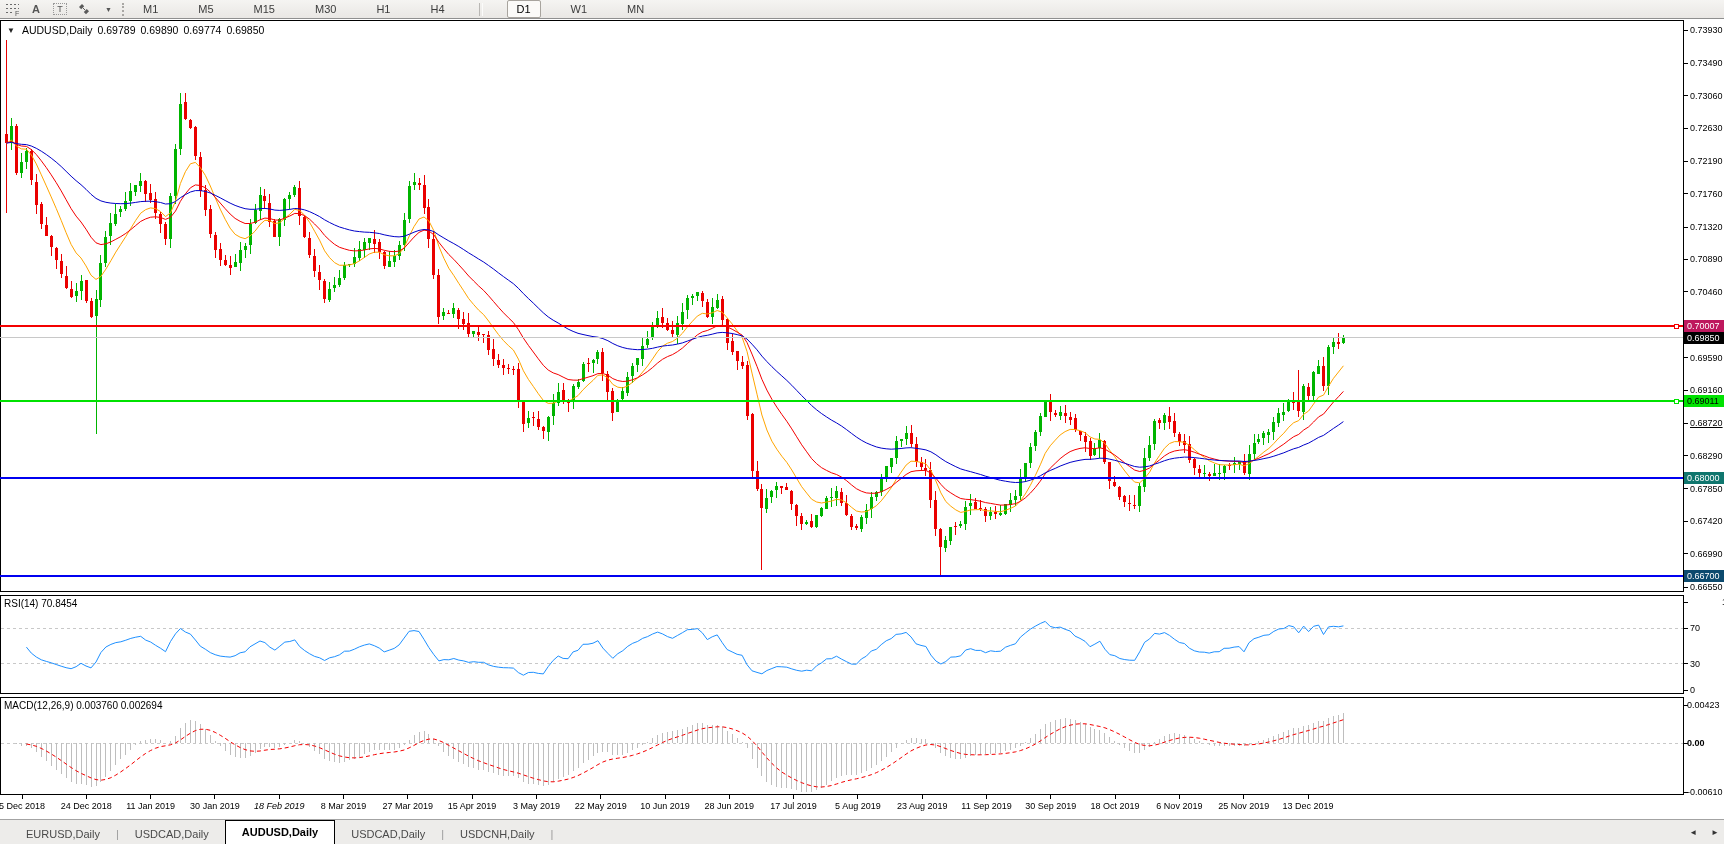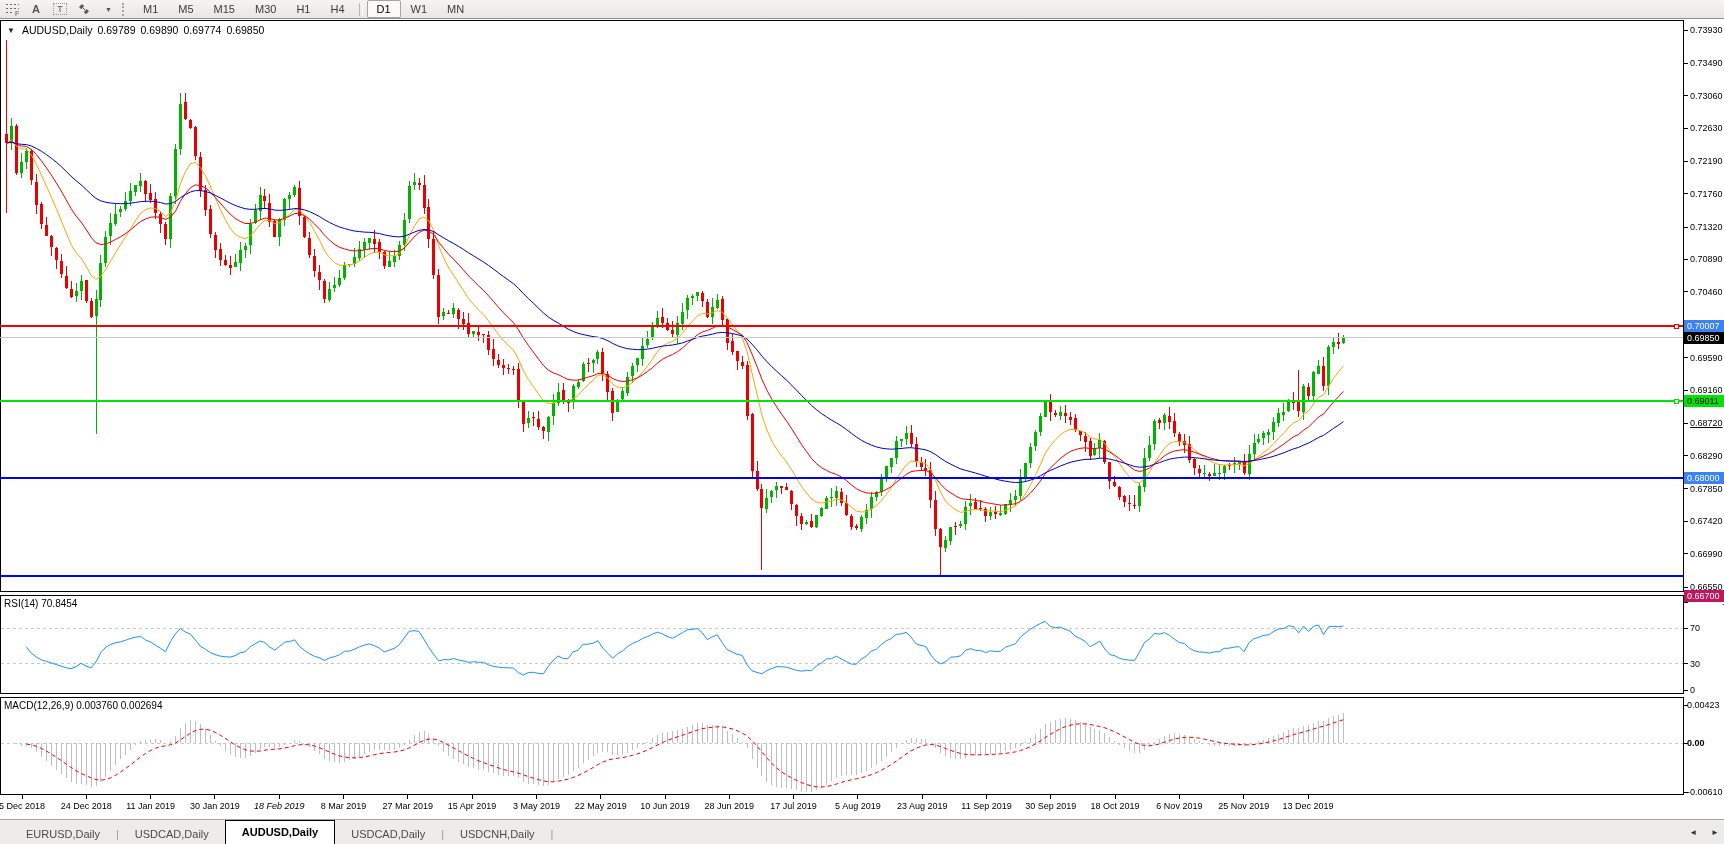--- a/index.html
+++ b/index.html
@@ -74,21 +74,21 @@
             <line x1="5.8" y1="5.8" x2="8" y2="8" stroke="#5a5a5a"></line>
             <path d="M6.8 10 L9.8 7 L12 9.2 L9 12.2 Z" fill="#5a5a5a"></path>
           </svg>
         </span>
       </div>
       <div class="tool-btn">
         <span class="dd-caret">▼</span>
       </div>
     </div>
   <div class="tb-grip"></div>
-  <div id="tf-buttons" style="display:flex;align-items:center;">
+  <div id="tf-buttons" style="display:flex;align-items:center;gap:20px;">
       <div class="tf-btn">M1</div>
       <div class="tf-btn">M5</div>
       <div class="tf-btn">M15</div>
       <div class="tf-btn">M30</div>
       <div class="tf-btn">H1</div>
       <div class="tf-btn">H4</div>
       <div class="tb-sep"></div>
       <div class="tf-btn active">D1</div>
       <div class="tf-btn">W1</div>
       <div class="tf-btn">MN</div>
@@ -202,27 +202,27 @@
     <div class="date-label" style="left: 729.3px;">28 Jun 2019</div>
     <div class="date-label" style="left: 793.6px;">17 Jul 2019</div>
     <div class="date-label" style="left: 857.9px;">5 Aug 2019</div>
     <div class="date-label" style="left: 922.2px;">23 Aug 2019</div>
     <div class="date-label" style="left: 986.5px;">11 Sep 2019</div>
     <div class="date-label" style="left: 1050.8px;">30 Sep 2019</div>
     <div class="date-label" style="left: 1115.1px;">18 Oct 2019</div>
     <div class="date-label" style="left: 1179.4px;">6 Nov 2019</div>
     <div class="date-label" style="left: 1243.7px;">25 Nov 2019</div>
     <div class="date-label" style="left: 1308px;">13 Dec 2019</div>
-    <div class="price-box" style="top: 320.075px; background: #3b82f6; color: rgb(255, 255, 255);">0.70007</div>
+    <div class="price-box" style="top: 320.075px; background: #be185d; color: rgb(255, 255, 255);">0.70007</div>
     <div class="hline-handle" style="left: 1674px; top: 323.575px; border: 1px solid rgb(244, 0, 0);"></div>
     <div class="price-box" style="top: 331.925px; background: rgb(0, 0, 0); color: rgb(255, 255, 255);">0.69850</div>
     <div class="price-box" style="top: 395.245px; background: rgb(0, 226, 0); color: rgb(0, 0, 0);">0.69011</div>
     <div class="hline-handle" style="left: 1674px; top: 398.745px; border: 1px solid rgb(0, 226, 0);"></div>
-    <div class="price-box" style="top: 471.547px; background: #3b82f6; color: rgb(255, 255, 255);">0.68000</div>
-    <div class="price-box" style="top: 569.66px; background: #be185d; color: rgb(255, 255, 255); margin-top: 20px;">0.66700</div>
+    <div class="price-box" style="top: 471.547px; background: #0f766e; color: rgb(255, 255, 255);">0.68000</div>
+    <div class="price-box" style="top: 569.66px; background: #0c4a6e; color: rgb(255, 255, 255);">0.66700</div>
   </div>
 
 <div class="chart-title">
   <span class="dd">▼</span>
   <span>AUDUSD,Daily</span>
   <span>0.69789</span>
   <span>0.69890</span>
   <span>0.69774</span>
   <span>0.69850</span>
 </div>

